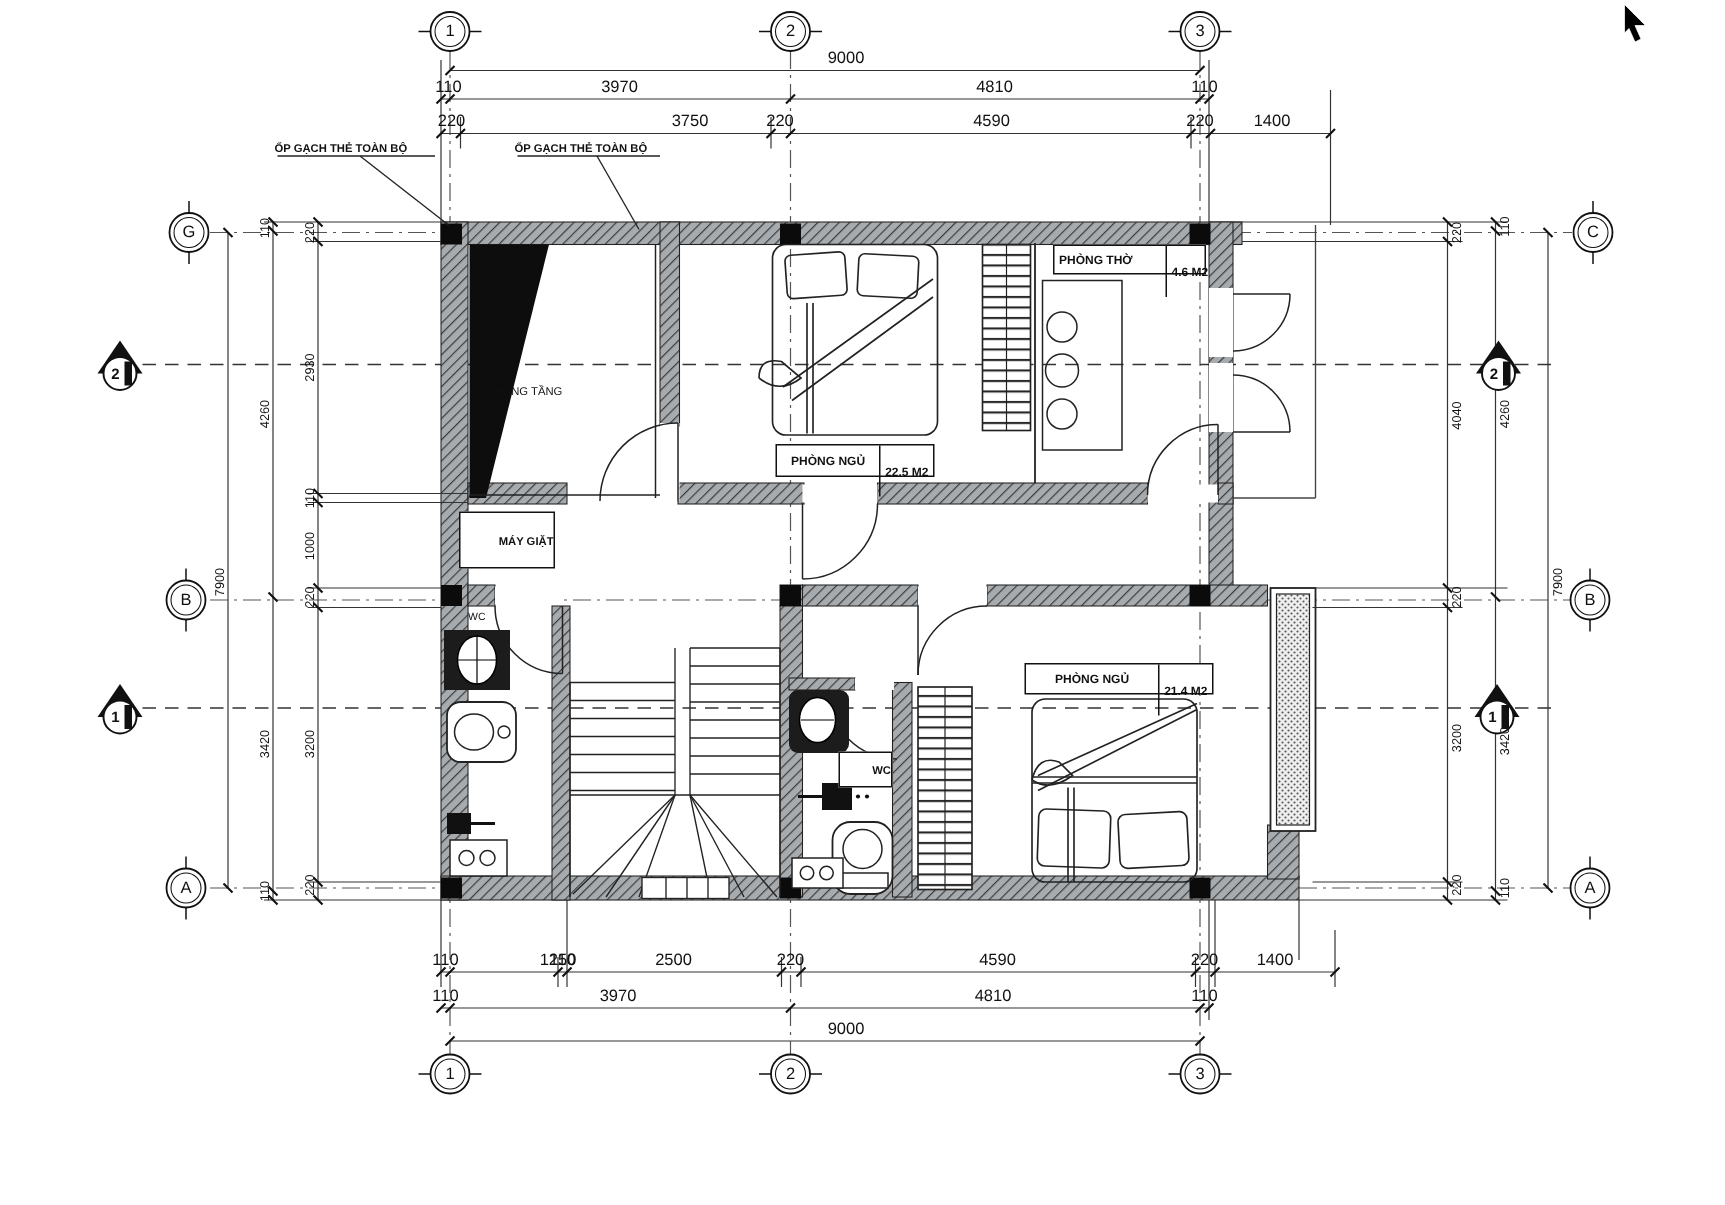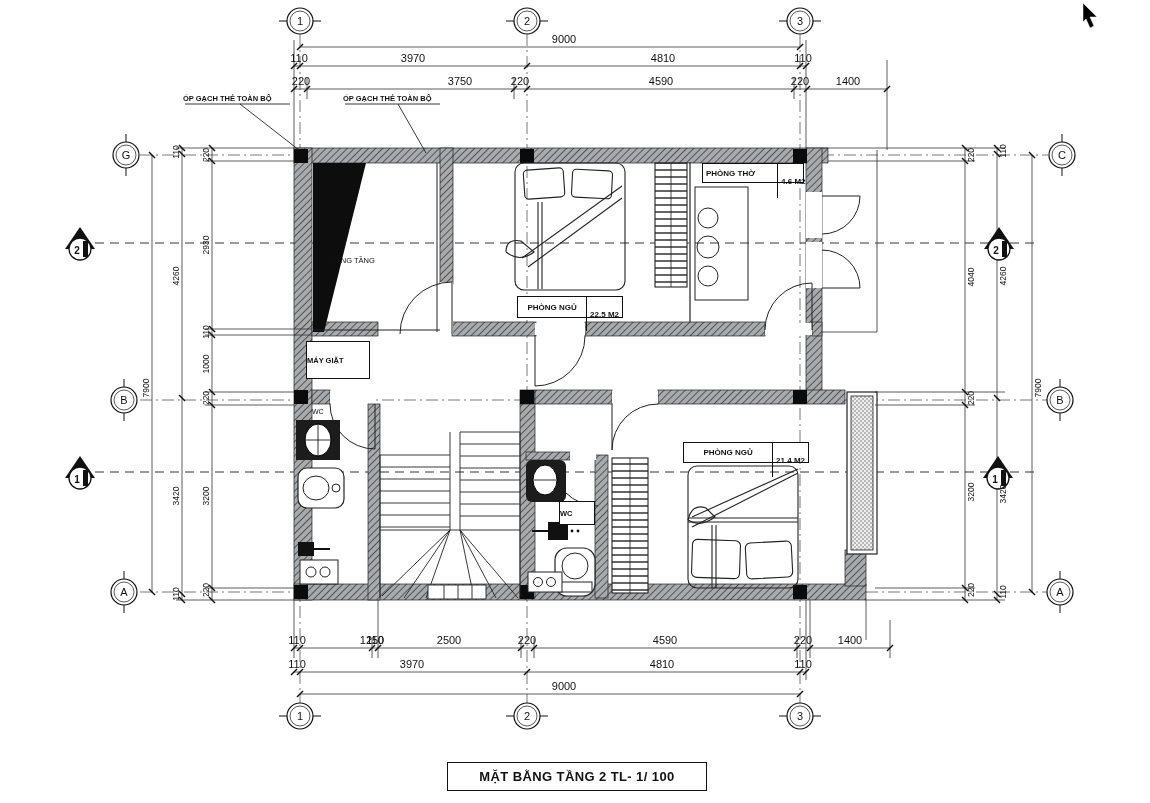--- a/index.html
+++ b/index.html
@@ -10,21 +10,21 @@
   .vdim{position:absolute;font-size:8.5px;white-space:nowrap;writing-mode:vertical-rl;
         transform:translate(-50%,-50%) rotate(180deg);color:#111;}
   .gb{position:absolute;font-size:11px;transform:translate(-50%,-50%);color:#111;}
   .sm{position:absolute;font-size:10px;font-weight:bold;transform:translate(-50%,-50%);color:#111;}
   .note{position:absolute;font-size:7.5px;font-weight:bold;white-space:nowrap;}
   .roomlbl{position:absolute;font-size:7.5px;font-weight:normal;white-space:nowrap;}
   .lblbox{position:absolute;display:flex;align-items:stretch;border:1.3px solid #111;background:#fff;
           font-weight:bold;font-size:8px;}
   .lblbox .n{flex:1;display:flex;align-items:center;justify-content:center;padding:1px 3px;white-space:nowrap;}
   .lblbox .a{display:flex;align-items:center;justify-content:center;border-left:1.3px solid #111;padding:17px 3px;white-space:nowrap;}
-  .sqbox{position:absolute;border:1.2px solid #111;background:#fff;display:flex;align-items:center;justify-content:flex-start;
+  .sqbox{position:absolute;border:1.2px solid #111;background:#fff;display:flex;align-items:center;justify-content:flex-end;
          font-weight:bold;font-size:7.5px;}
   .titlebox{position:absolute;left:447px;top:762px;width:258px;height:27px;border:1.2px solid #111;
             display:flex;align-items:center;justify-content:center;font-weight:bold;font-size:13px;letter-spacing:.4px;background:#fff;}
 </style>
 </head>
 <body>
 
 <div id="canvas">
 
 <svg id="plan-svg" width="1150" height="803" viewBox="0 0 1150 803">
@@ -525,16 +525,13 @@
   </div>
   <div class="lblbox" style="left:702px;top:163px;width:100px;height:18px;gap:19px;">
     <span class="n">PHÒNG THỜ</span>
     <span class="a">4.6 M2</span>
   </div>
   <div class="lblbox" style="left:683px;top:442px;width:124px;height:19px;">
     <span class="n">PHÒNG NGỦ</span>
     <span class="a">21.4 M2</span>
   </div>
 
-  <div class="titlebox">
-    <span>MẶT BẰNG TẦNG 2 TL- 1/ 100</span>
-  </div>
 </div>
 
 </body></html>

